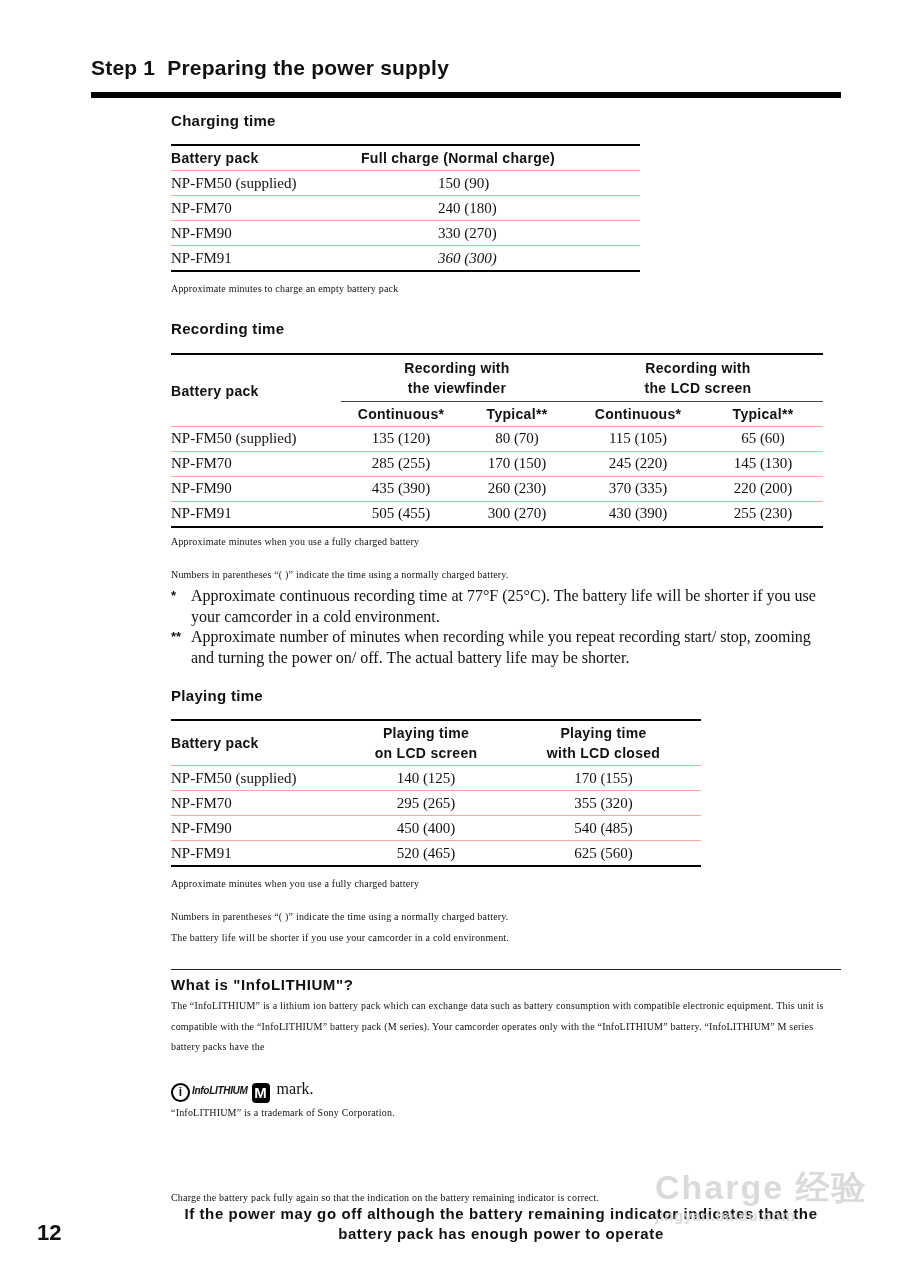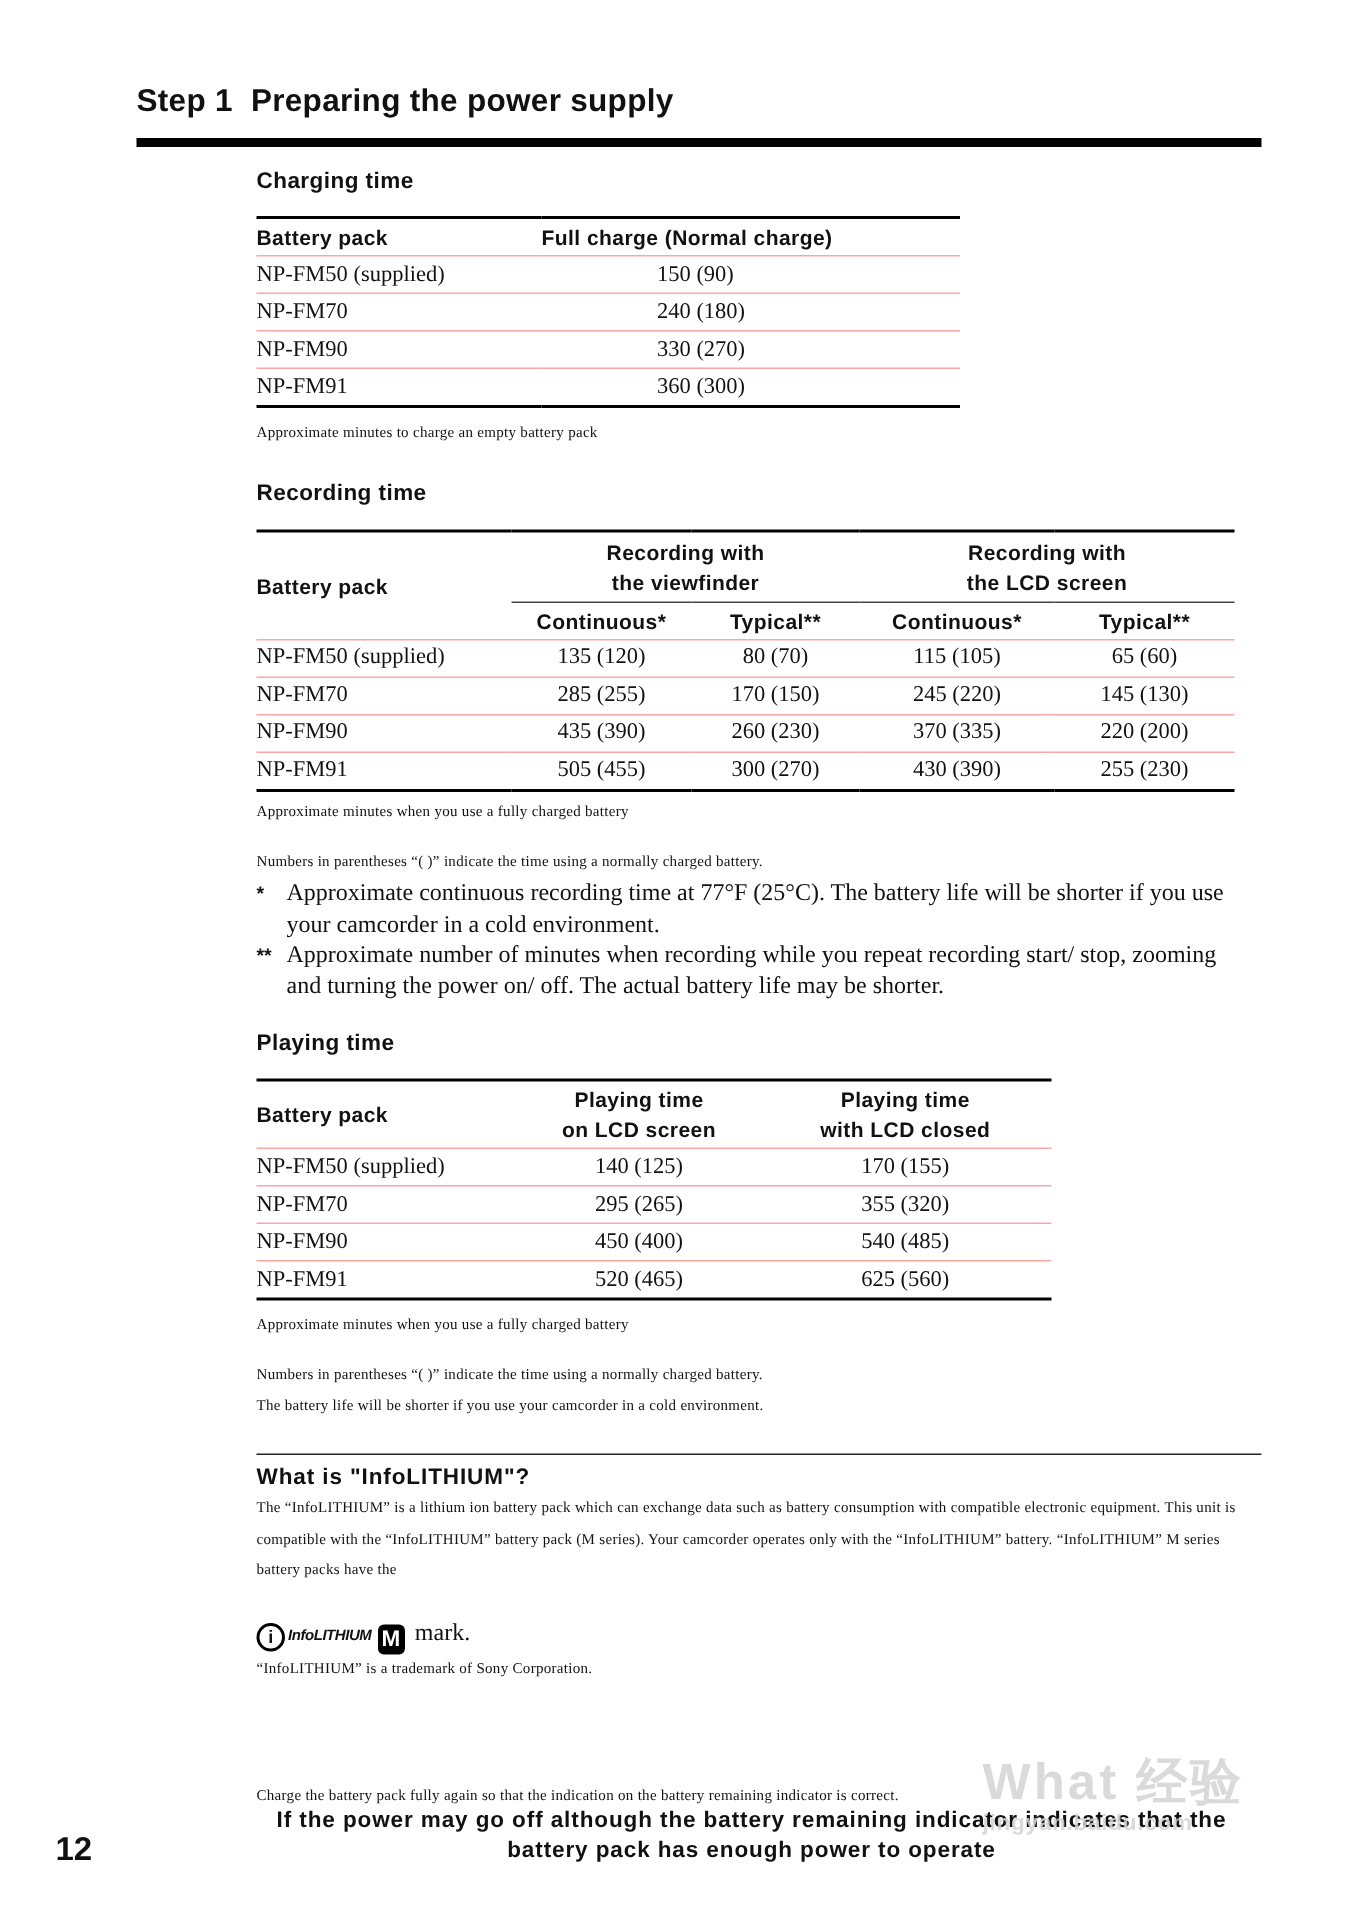--- a/index.html
+++ b/index.html
@@ -58,21 +58,21 @@
   <tr class="row">
     <td>NP-FM70</td>
     <td style="padding-left:77px;">240 (180)</td>
   </tr>
   <tr class="row">
     <td>NP-FM90</td>
     <td style="padding-left:77px;">330 (270)</td>
   </tr>
   <tr class="row last">
     <td>NP-FM91</td>
-    <td style="padding-left:77px;">360 (300)</td>
+    <td style="padding-left:77px;font-style:italic;">360 (300)</td>
   </tr>
 </tbody>
   </table>
 <p class="note" style="left:171px; top:279px;">Approximate minutes to charge an empty battery pack</p>
 
 <h2 class="sec" style="left:171px; top:320px;">Recording time</h2>
 <table class="tbl" style="left:171px; top:353px; width:652px;">
   <tbody>
       <tr class="top">
     <th class="l" rowspan="1" style="width:170px; height:44px; vertical-align:bottom; padding-bottom:2px;">Battery pack</th>
@@ -183,15 +183,15 @@
   <span style="margin-left:3px;margin-top:48px;">mark.</span>
 </div>
 <p class="note" style="left:171px; top:1103px;">“InfoLITHIUM” is a trademark of Sony Corporation.</p>
 
 <h3 class="sub" style="left:171px; top:1204px; width:660px;text-align:center;">If the power may go off although the battery remaining indicator indicates that the battery pack has enough power to operate</h3>
 <p class="note" style="left:171px; top:1188px; width:640px;">Charge the battery pack fully again so that the indication on the battery remaining indicator is correct.</p>
 
 <div id="page-number" class="abs sans">12</div>
 
 <div id="watermark" class="abs">
-  <div class="wm1">What 经验</div>
+  <div class="wm1">Charge 经验</div>
   <div class="wm2">jingyan.baidu.com</div>
 </div>
 
 </body></html>

